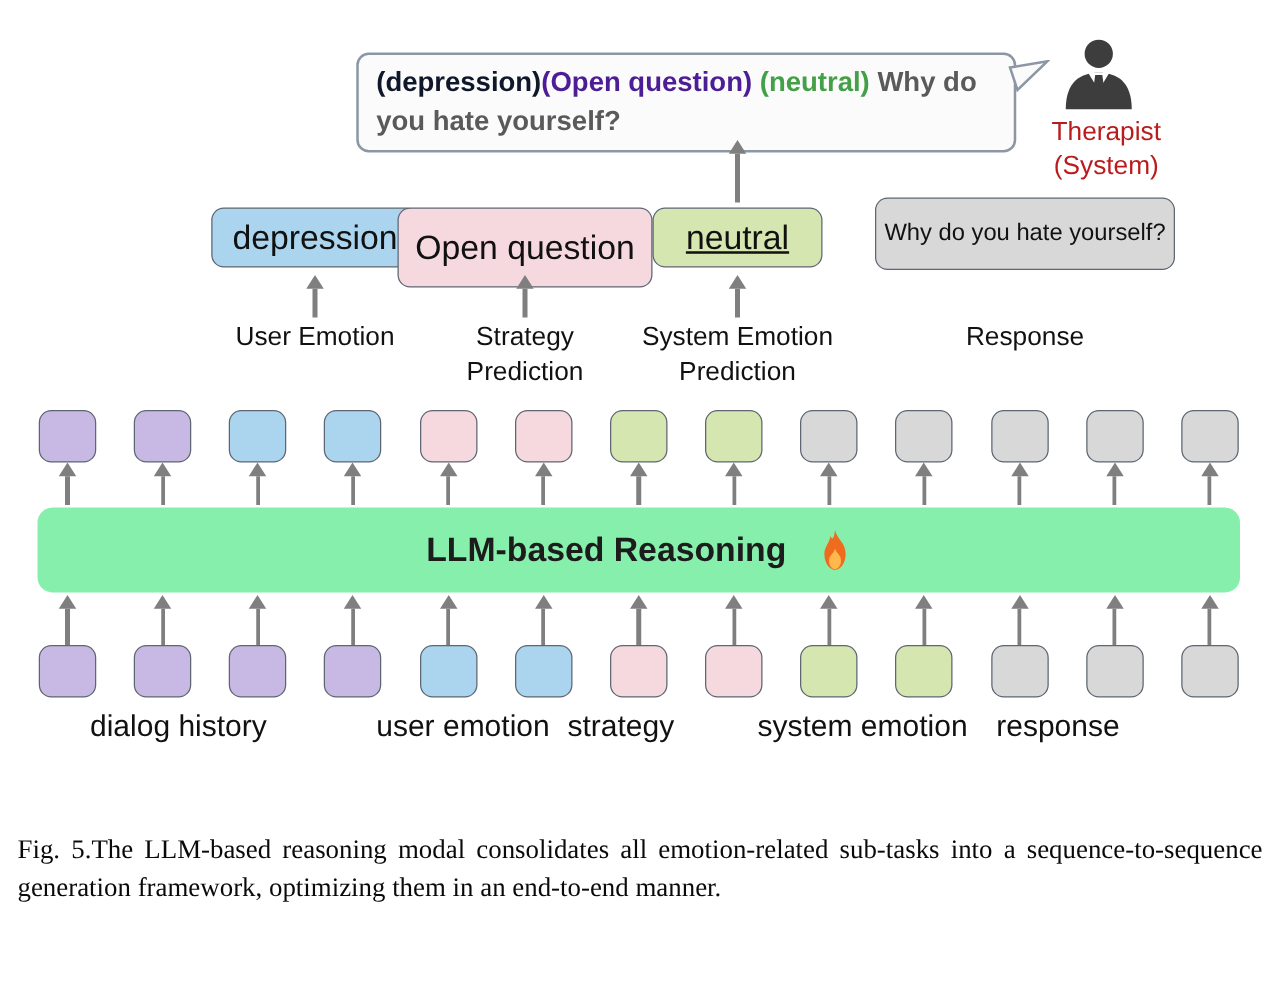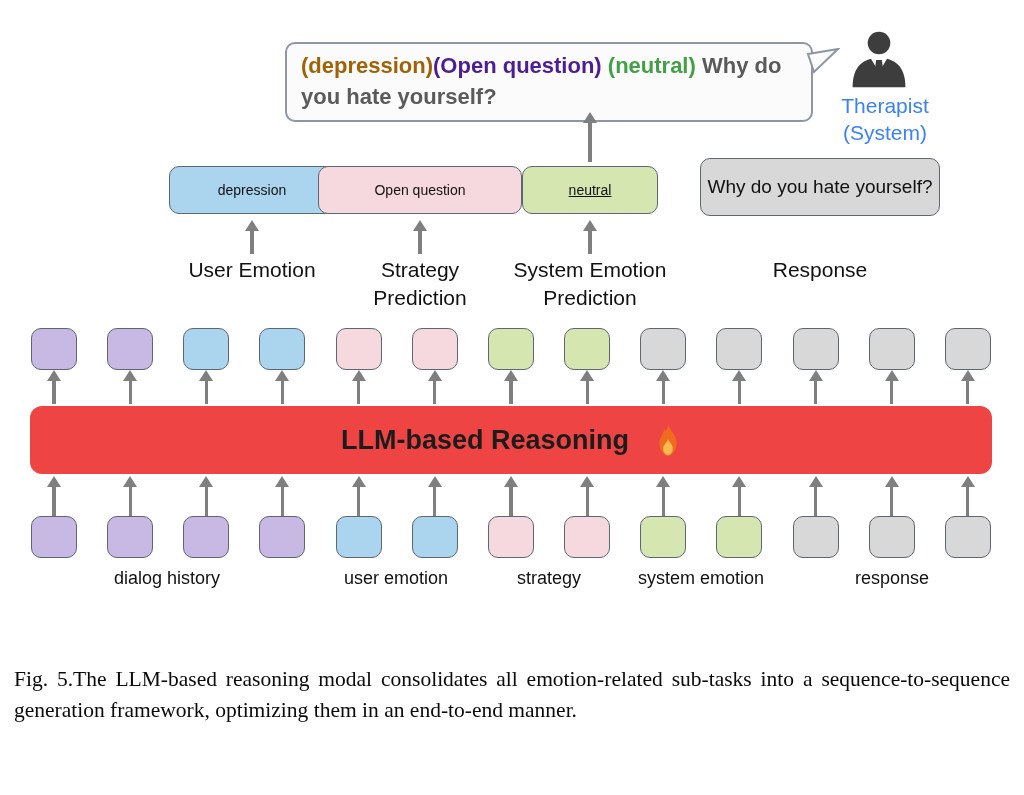--- a/index.html
+++ b/index.html
@@ -14,31 +14,31 @@
     position:absolute; left:285px; top:42px; width:528px; min-height:68px;
     background:#fbfbfb; border:2px solid #8c97a3; border-radius:10px;
     padding:7px 14px; font-size:22px; line-height:1.4; font-weight:bold;
   }
   #bubble-tail { position:absolute; left:806px; top:48px; }
 
   
   #therapist-icon { position:absolute; left:846px; top:30px; }
   #therapist-label {
     position:absolute; left:810px; top:92px; width:150px;
-    text-align:center; font-size:21px; line-height:27px; color:#3b82f6;
+    text-align:center; font-size:21px; line-height:27px; color:#b91c1c;
   }
 
   
   .obox {
     position:absolute; border:1.6px solid #5d6672; border-radius:10px;
     display:flex; align-items:center; justify-content:center;
-    font-size:14px; color:#111; text-align:center; padding:2px 6px;
+    font-size:27px; color:#111; text-align:center; padding:2px 6px;
   }
   #box-depression { left:169px; top:166px; width:166px; height:48px; }
-  #box-open       { left:318px; top:166px; width:204px; height:48px; }
+  #box-open       { left:318px; top:166px; width:204px; height:64px; }
   #box-neutral    { left:522px; top:166px; width:136px; height:48px;text-decoration:underline; }
   #box-response   { left:700px; top:158px; width:240px; height:58px; font-size:19px; line-height:1.3; }
 
   
   .task-label {
     position:absolute; top:256px; width:200px; text-align:center;
     font-size:21px; line-height:28px; color:#111;
   }
   #tl-0 { left:152px; } #tl-1 { left:320px; } #tl-2 { left:490px; } #tl-3 { left:720px; }
 
@@ -71,38 +71,38 @@
 
   
   #bar {
     position:absolute; left:30px; top:406px; width:962px; height:68px;
     border-radius:12px; display:flex; align-items:center; justify-content:center;
     gap:26px; font-size:27px; font-weight:bold; color:#1c1c1c;
   }
 
   
   .input-label {
-    position:absolute; top:568px; width:190px; text-align:center;
-    font-size:18px; color:#111;
+    position:absolute; top:568px; width:190px; text-align:left;
+    font-size:24px; color:#111;
   }
   #il-0 { left:72px; } #il-1 { left:301px; } #il-2 { left:454px; } #il-3 { left:606px; } #il-4 { left:797px; }
 
   
   #caption {
     position:absolute; left:14px; top:664px; width:996px;
     font-family:"Liberation Serif", serif; font-size:21.5px; line-height:31px;
     color:#0a0a0a; text-align:justify;
   }
   .figlab { }
 </style>
 </head>
 <body>
 
 <div id="bubble">
-  <span><span style="color: #a16207;">(depression)</span><span style="color: #4c1d95;">(Open question)</span><span style="color: rgb(67, 160, 71);"> (neutral)</span><span style="color: rgb(90, 90, 90);"> Why do you hate yourself?</span></span>
+  <span><span style="color: #0f172a;">(depression)</span><span style="color: #4c1d95;">(Open question)</span><span style="color: rgb(67, 160, 71);"> (neutral)</span><span style="color: rgb(90, 90, 90);"> Why do you hate yourself?</span></span>
 </div>
 <svg id="bubble-tail" width="34" height="26" viewBox="0 0 34 26">
   <polygon points="2,6 32,1 8,24" fill="#fbfbfb" stroke="#8c97a3" stroke-width="2"></polygon>
 </svg>
 
 <svg id="therapist-icon" width="66" height="60" viewBox="0 0 70 62">
   <circle cx="35" cy="13" r="12" fill="#3d3d3d"></circle>
   <path d="M7 60 C7 37 19 29 35 29 C51 29 63 37 63 60 Z" fill="#3d3d3d"></path>
   <polygon points="26,29 44,29 35,44" fill="#ffffff"></polygon>
   <polygon points="32,31 38,31 40,45 35,52 30,45" fill="#3d3d3d"></polygon>
@@ -245,21 +245,21 @@
     </div>
     <div class="cell">
       <div class="token" style="background: rgb(216, 216, 216);"></div>
       <div class="varrow">
         <i class="ahead"></i>
         <i class="astem"></i>
       </div>
     </div>
   </div>
 
-<div id="bar" style="background: #ef4444;">
+<div id="bar" style="background: #86efac;">
   <span>LLM-based Reasoning</span>
   <svg width="26" height="34" viewBox="0 0 24 32">
     <path d="M12 1 C13.5 8 20 10.5 20 19 C20 25.5 16.5 30.5 12 31 C7.5 30.5 4 25.5 4 19 C4 13.5 7.5 11.5 8.6 5.5 C10 9 11.2 7.5 12 1 Z" fill="#ef6c1f"></path>
     <path d="M12 15 C13.5 19 16.5 19.5 16.5 24 C16.5 27.8 14.3 30 12 30.4 C9.7 30 7.5 27.8 7.5 24 C7.5 20 10.5 19.5 12 15 Z" fill="#ffb84d"></path>
   </svg>
 </div>
 
 <div class="token-row" id="bottom-token-row">
     <div class="cell">
       <div class="varrow">

